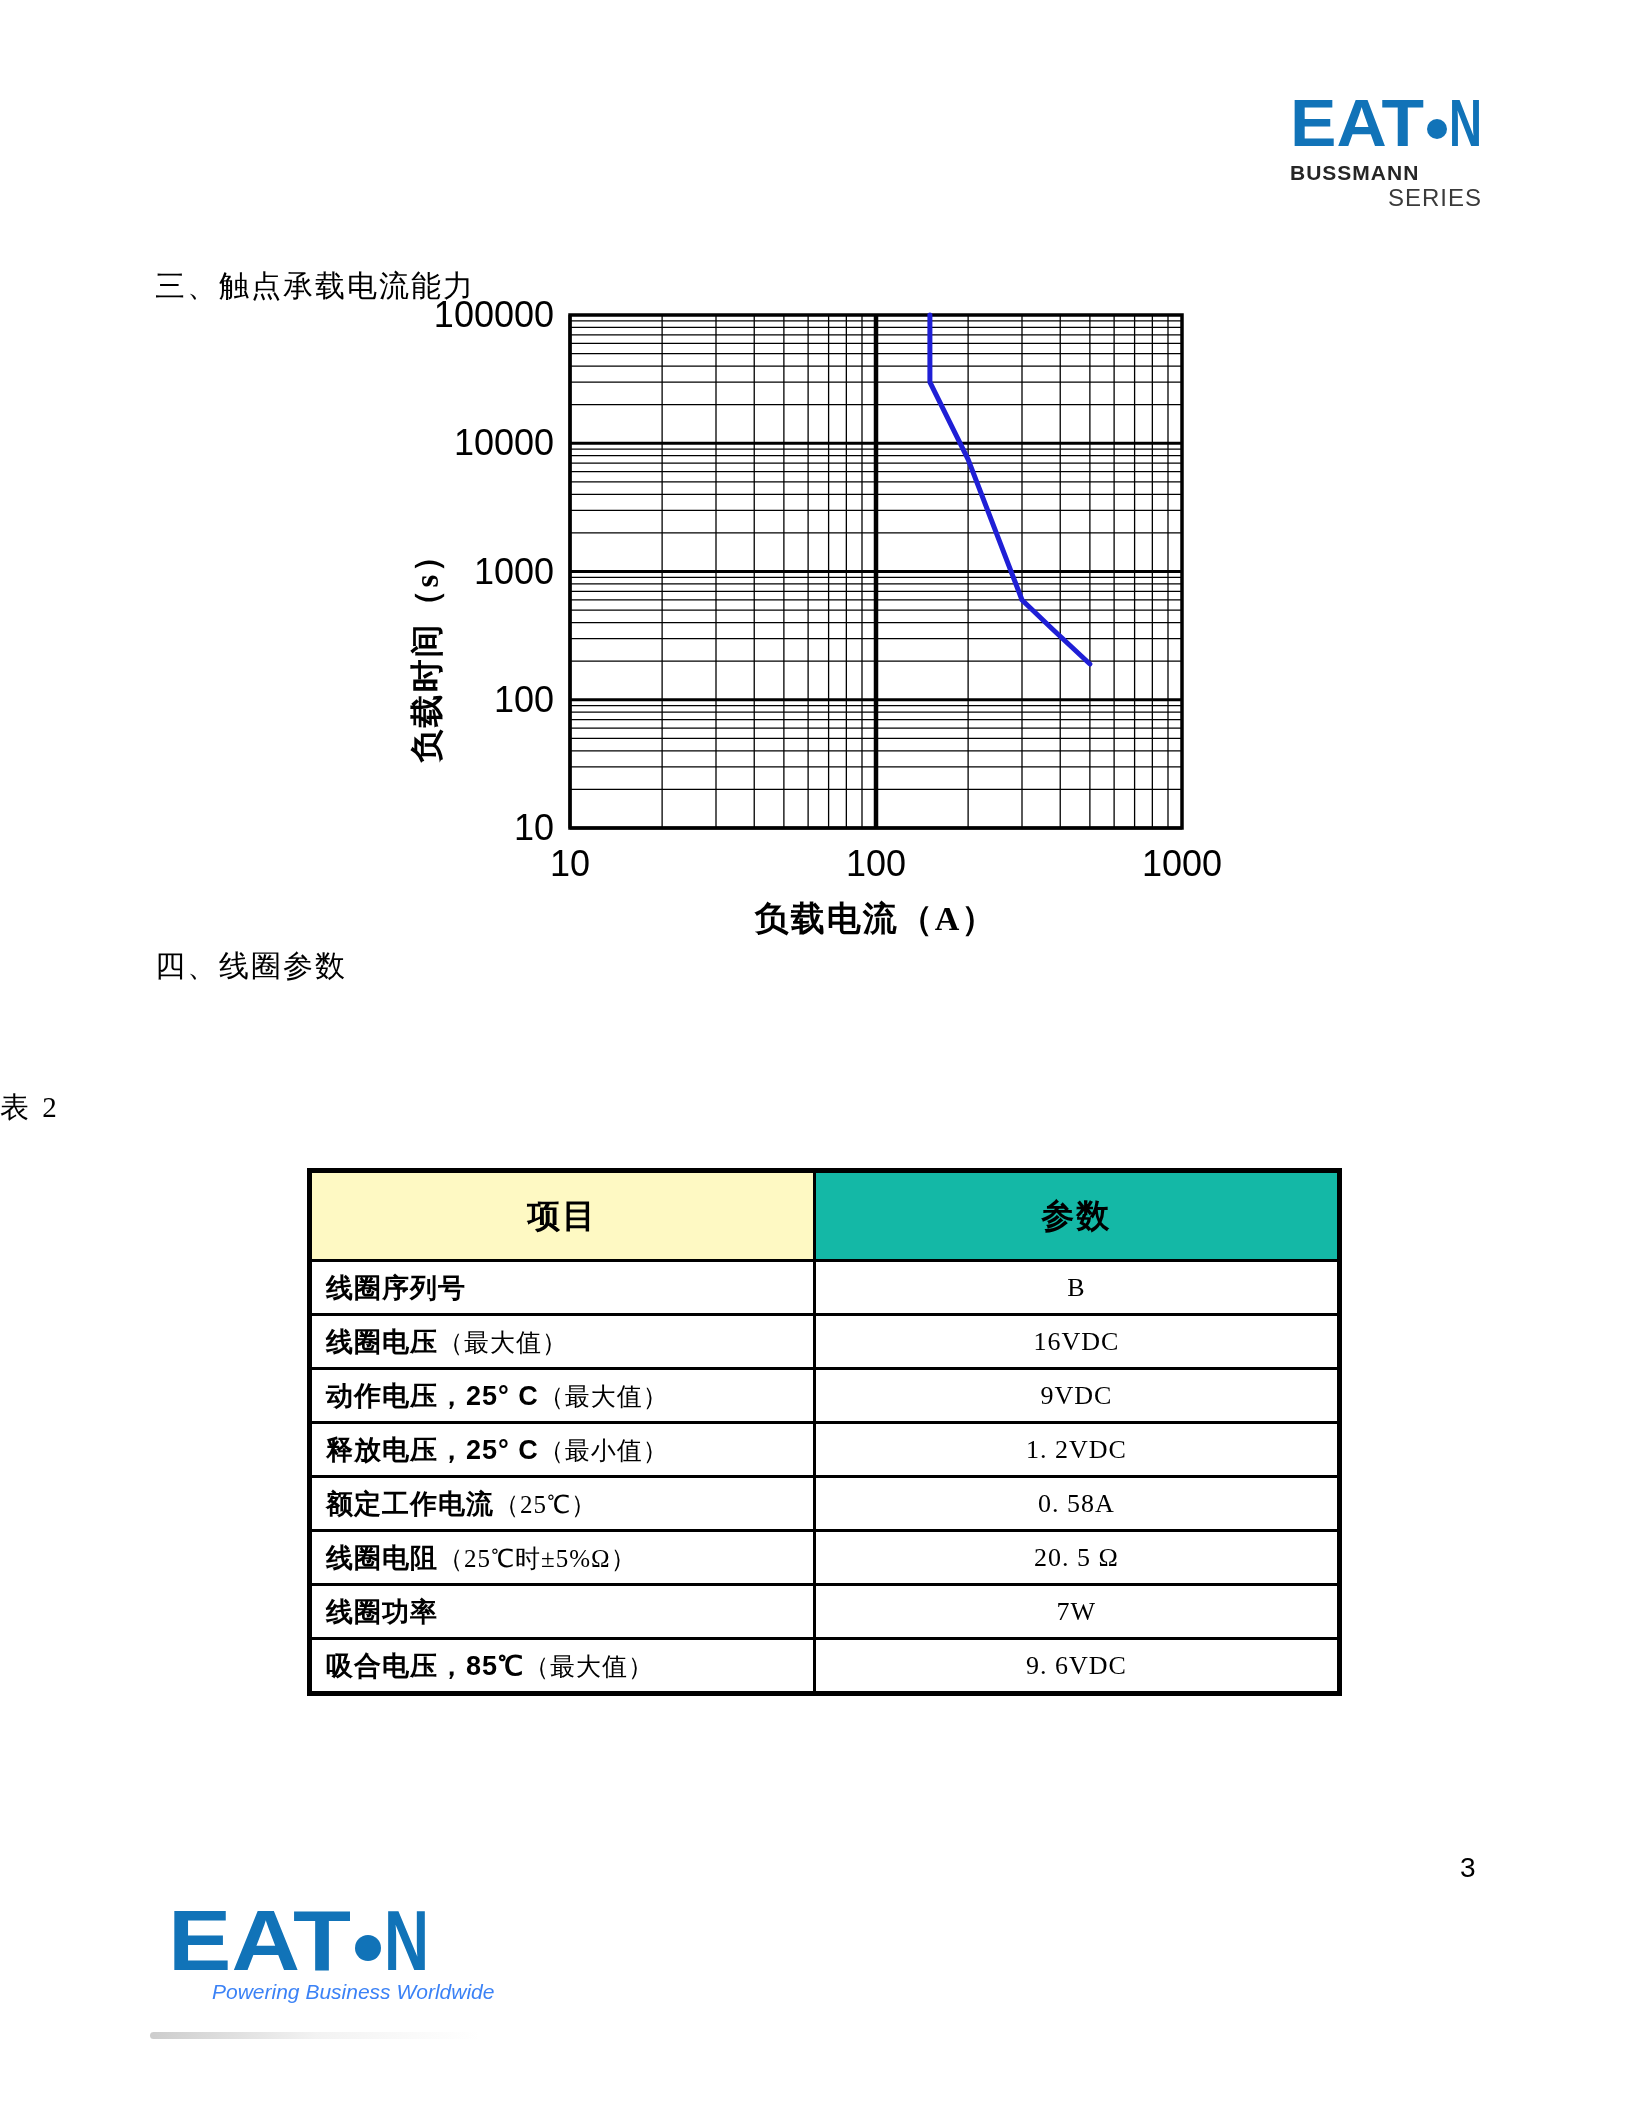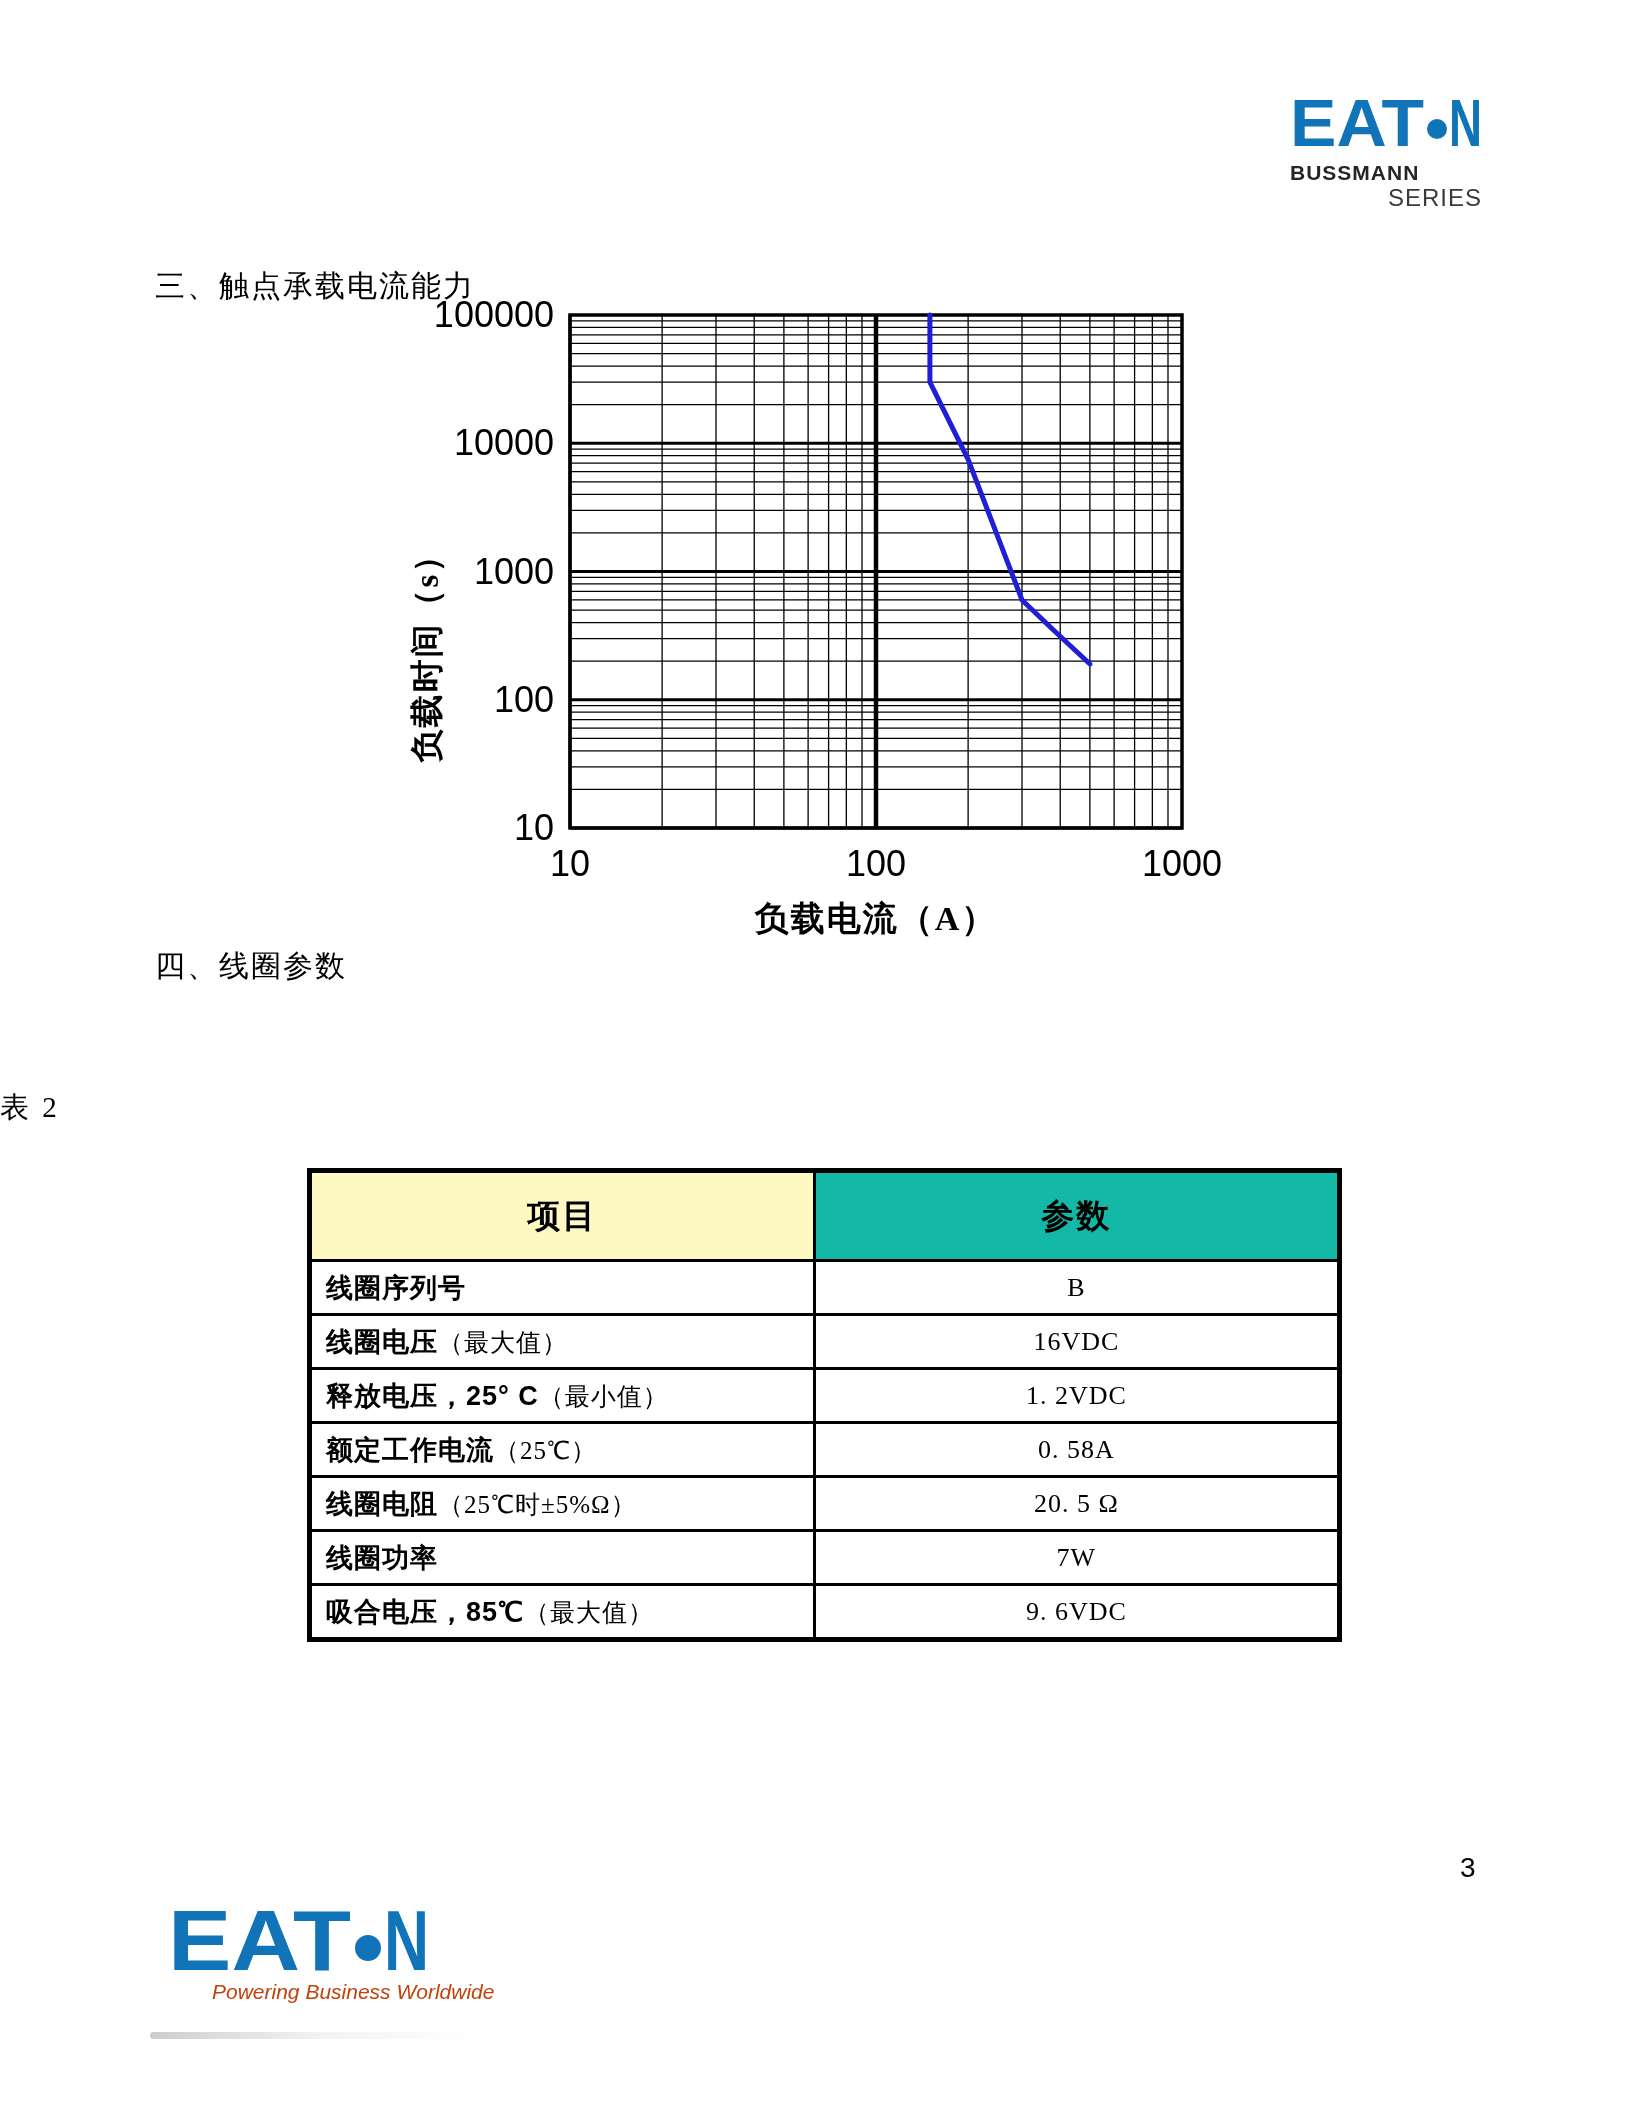--- a/index.html
+++ b/index.html
@@ -59,21 +59,21 @@
     font-weight:normal;font-family:"Liberation Serif",serif;font-size:25px;
   }
   td.value-cell{
     text-align:center;font-family:"Liberation Serif",serif;
     font-size:26px;letter-spacing:1px;
   }
   
   .logo-bottom{position:absolute;left:168px;top:1900px;width:262px;}
   .tagline{
     position:absolute;left:212px;top:1980px;width:280px;
-    font-style:italic;font-size:21px;color:#c2410c;letter-spacing:0px;
+    font-style:italic;font-size:21px;color:#3b82f6;letter-spacing:0px;
     font-family:"Liberation Sans",sans-serif;white-space:nowrap;
   }
   .footer-fade{
     position:absolute;left:150px;top:2032px;width:330px;height:7px;
     background:linear-gradient(to right,rgba(110,110,110,0.35),rgba(170,170,170,0.15),rgba(255,255,255,0));
     border-radius:4px;
   }
   .page-number{position:absolute;left:1460px;top:1852px;font-size:28px;font-family:"Liberation Sans",sans-serif;}
 </style>
 </head>
@@ -182,20 +182,24 @@
     <tbody id="table-body">
         <tr>
           <td class="label-cell"><span>线圈序列号</span></td>
           <td class="value-cell">B</td>
         </tr>
         <tr>
           <td class="label-cell"><span>线圈电压</span><span class="note">（最大值）</span></td>
           <td class="value-cell">16VDC</td>
         </tr>
         <tr>
+          <td class="label-cell"><span>动作电压，25° C</span><span class="note">（最大值）</span></td>
+          <td class="value-cell">9VDC</td>
+        </tr>
+        <tr>
           <td class="label-cell"><span>释放电压，25° C</span><span class="note">（最小值）</span></td>
           <td class="value-cell">1. 2VDC</td>
         </tr>
         <tr>
           <td class="label-cell"><span>额定工作电流</span><span class="note">（25℃）</span></td>
           <td class="value-cell">0. 58A</td>
         </tr>
         <tr>
           <td class="label-cell"><span>线圈电阻</span><span class="note">（25℃时±5%Ω）</span></td>
           <td class="value-cell">20. 5 Ω</td>

